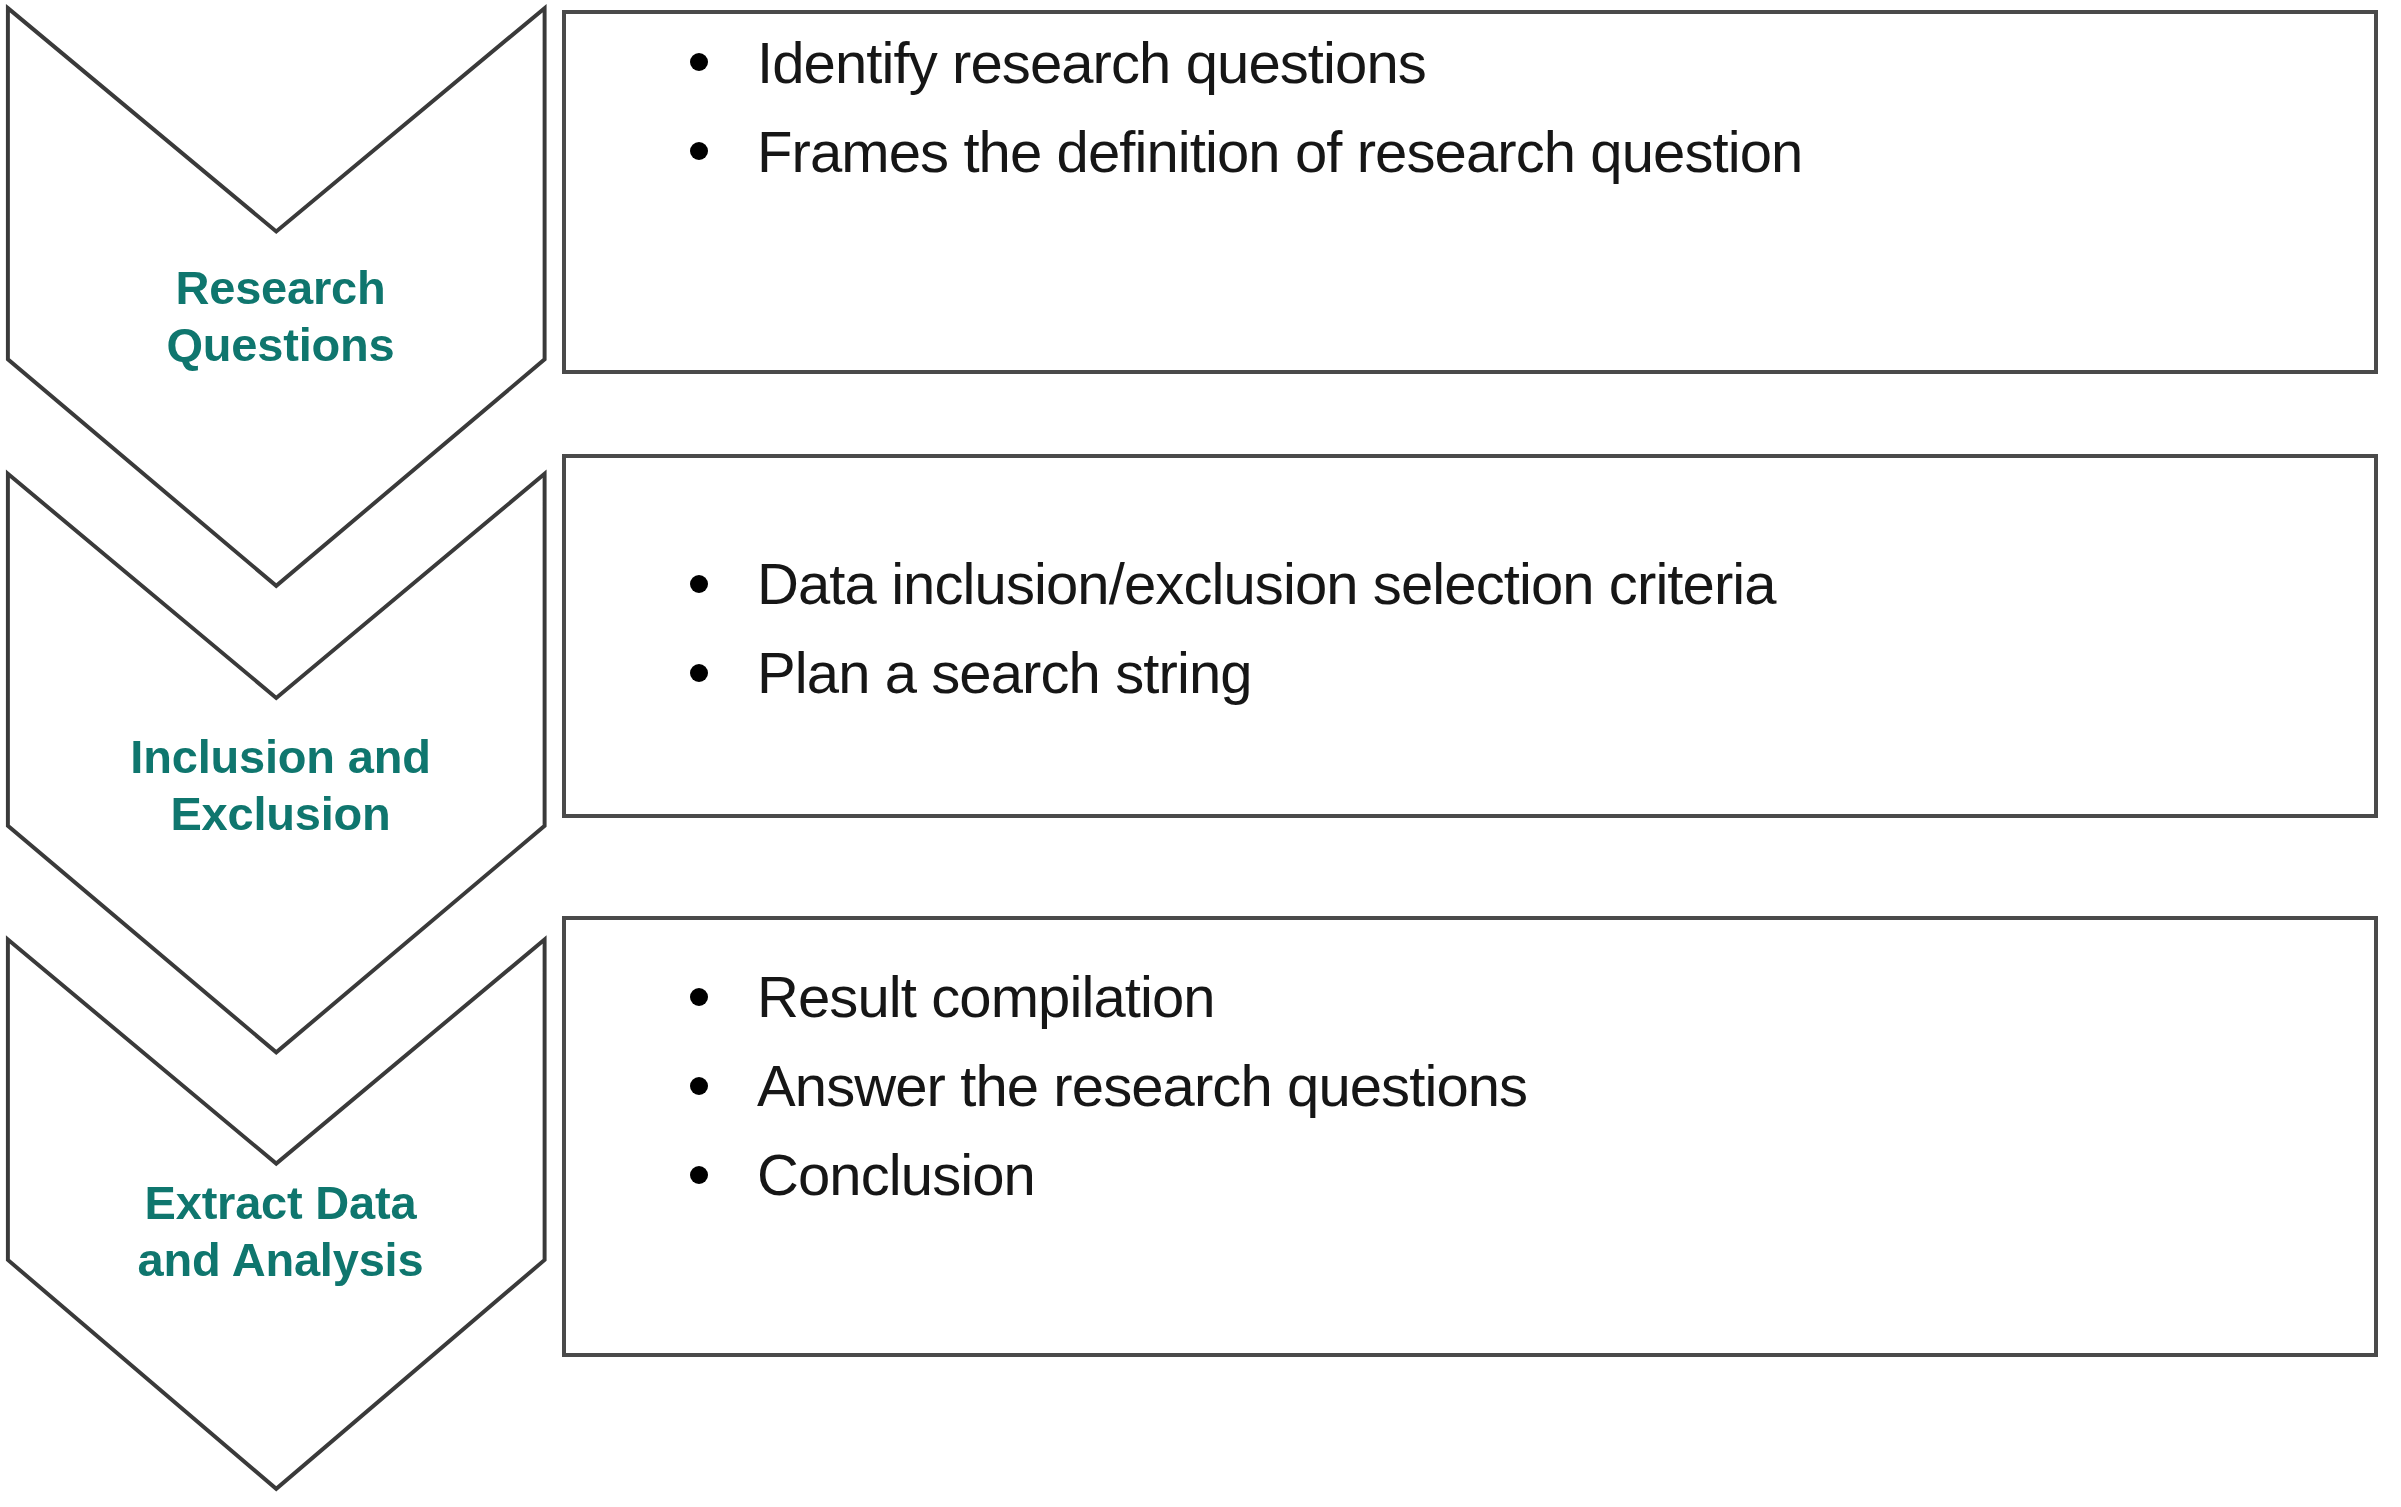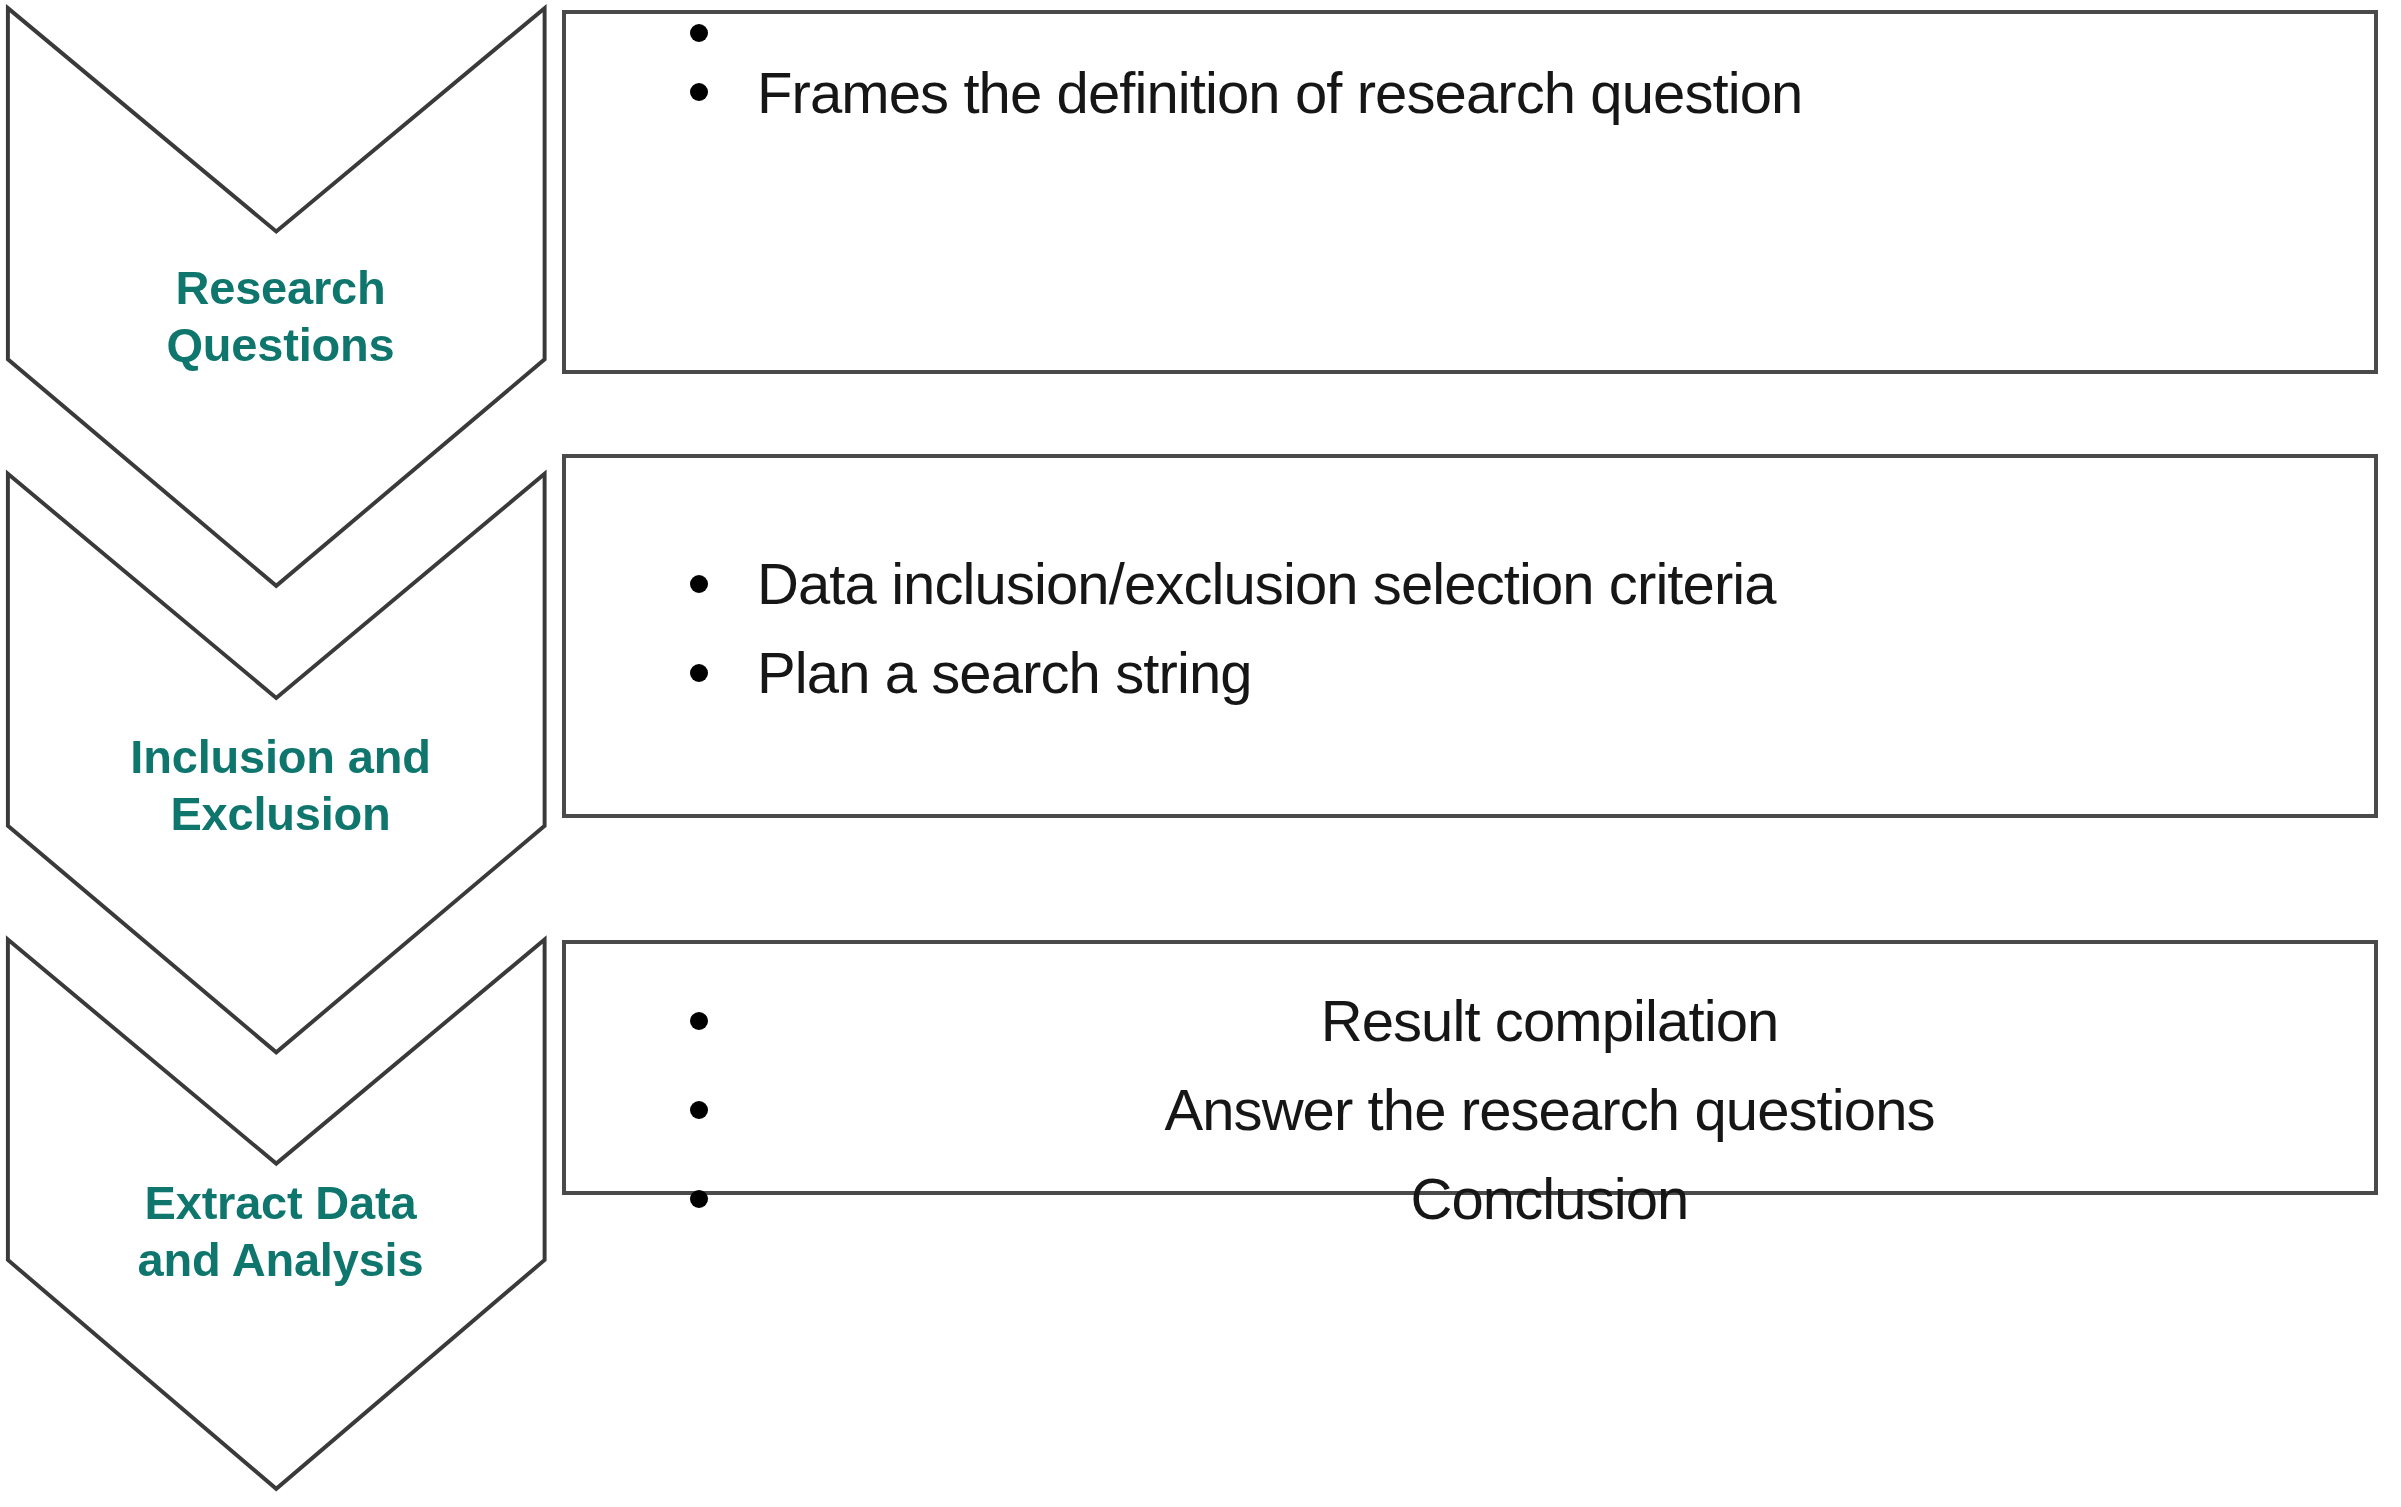--- a/index.html
+++ b/index.html
@@ -53,21 +53,21 @@
     position: absolute;
     box-sizing: border-box;
     background: #ffffff;
     border: 4px solid #4a4a4a;
     left: 562px;
     width: 1816px;
     padding: 0;
   }
   #detail-box-1 { top: 9.5px;   height: 364px; }
   #detail-box-2 { top: 454px;  height: 364px; }
-  #detail-box-3 { top: 940px; height: 255px; text-align: center; }
+  #detail-box-3 { top: 916px; height: 441px; }
 
   .bullet-list {
     list-style: none;
     margin: 0;
     padding: 0;
     position: absolute;
     left: 118px;
     right: 32px;
   }
   #bullets-1 { top: 19px; }
@@ -116,20 +116,21 @@
   <div class="stage-label" id="stage-label-3">Extract Data
 and Analysis</div>
 
   <div class="stage-label" id="stage-label-2">Inclusion and
 Exclusion</div>
 
   <div class="detail-box" id="detail-box-1">
     <ul class="bullet-list" id="bullets-1">
       <li class="bullet-item">
         <span class="bullet-dot"></span>
+        <span>Identify research questions</span>
       </li>
       <li class="bullet-item">
         <span class="bullet-dot"></span>
         <span>Frames the definition of research question</span>
       </li>
     </ul>
   </div>
 
   <div class="detail-box" id="detail-box-2">
     <ul class="bullet-list" id="bullets-2">

